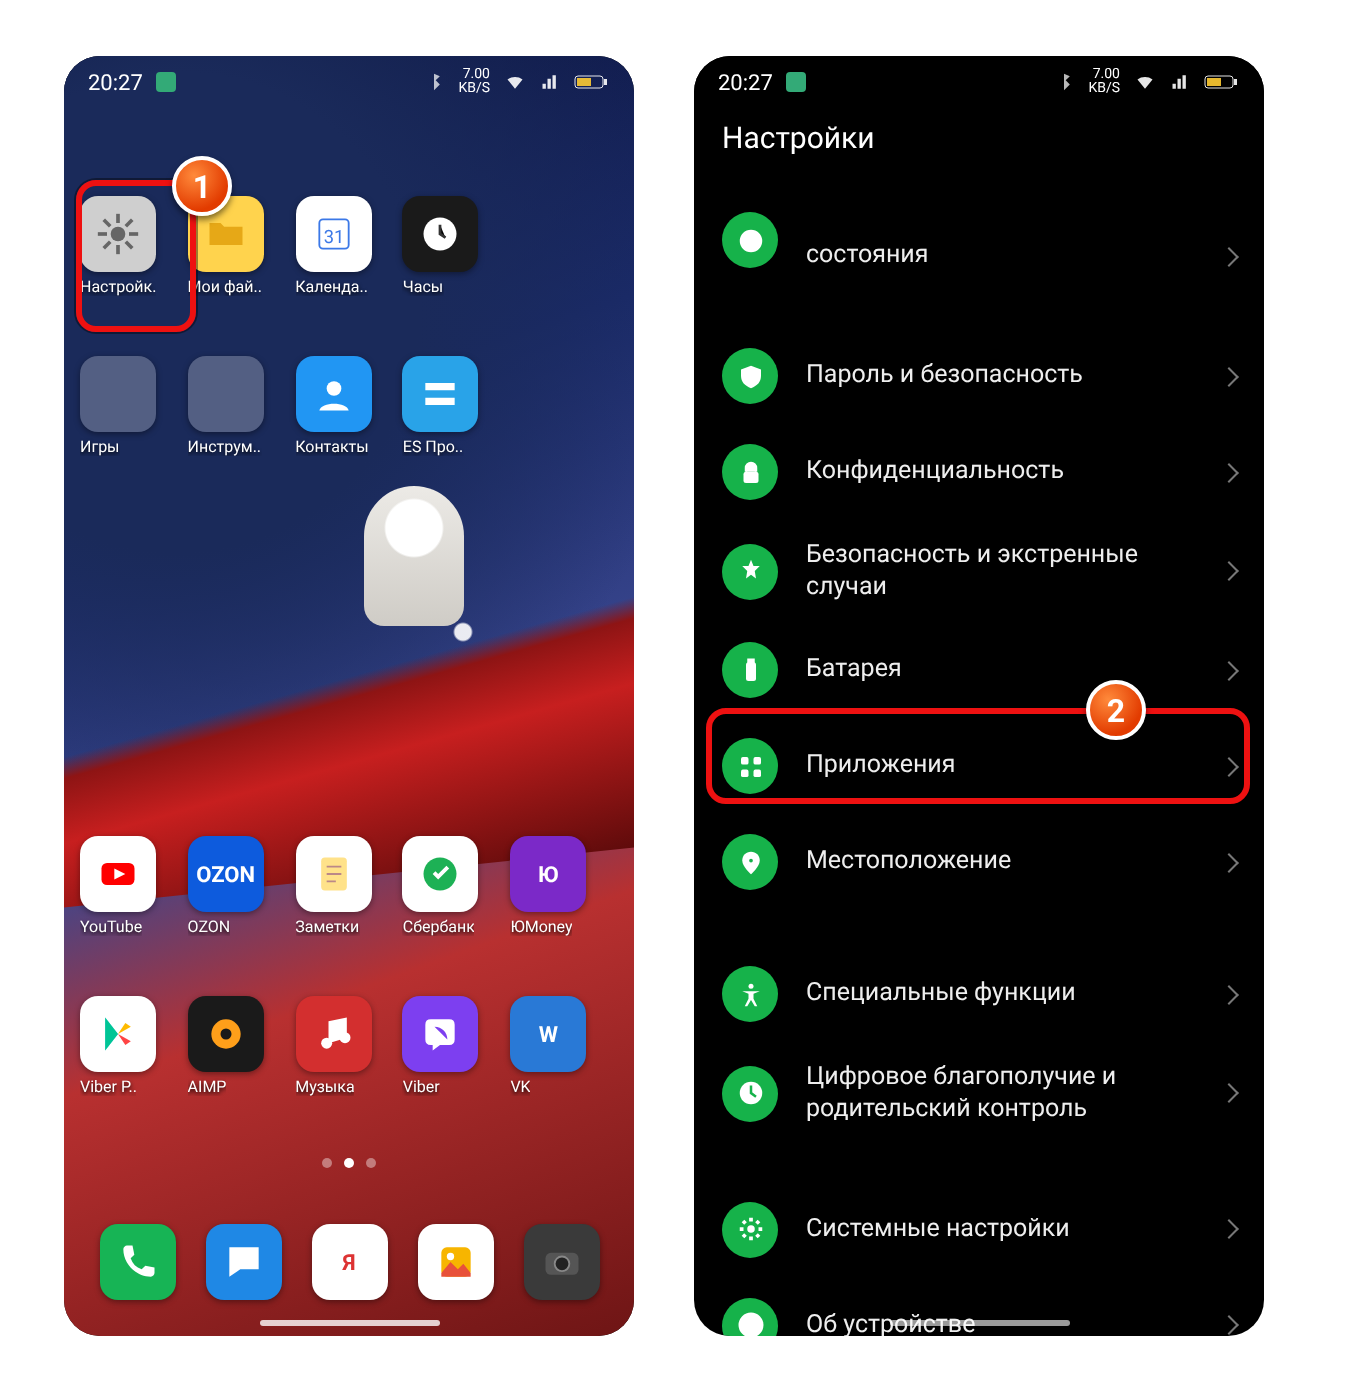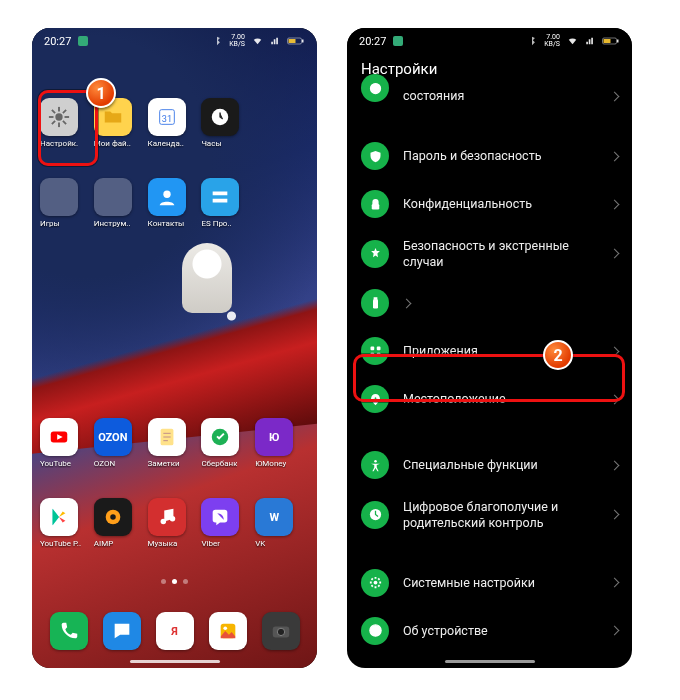--- a/index.html
+++ b/index.html
@@ -116,21 +116,21 @@
     color:#fff; font-weight:700; font-size:16px; z-index:7;
   }
   .b1 { top:50px; left:54px; }
   .b2 { top:312px; left:196px; }
   
   .settings .status-bar { background:#000; }
   .settings-header {
     padding: 6px 14px 10px; color:#fff; font-size:15px;
   }
   .settings-list {
-    display:flex; flex-direction:column;
+    display:flex; flex-direction:column;margin-top:32px;
   }
   .setting-row {
     display:flex; align-items:center; gap:14px;
     padding: 10px 14px;
     min-height:46px;
     color:#eee; font-size:12.5px;
     position:relative;
   }
   .setting-row .sicon {
     width:28px; height:28px; border-radius:50%; background:#16b24a;
@@ -305,21 +305,21 @@
   <div class="icon-grid r4" id="row4">
       <div class="app">
         <div class="tile" style="background: rgb(255, 255, 255);">
           <svg width="22" height="22" viewBox="0 0 24 24">
             <path fill="#0bd" d="M5 3v18l7-9z"></path>
             <path fill="#f44" d="M12 12l7 4-3 2z"></path>
             <path fill="#fb0" d="M12 12l7-4-3-2z"></path>
             <path fill="#0c6" d="M5 3l7 9-7 9z" opacity=".6"></path>
           </svg>
         </div>
-        <div class="label">YouTube P..</div>
+        <div class="label">Viber P..</div>
       </div>
       <div class="app">
         <div class="tile" style="background: rgb(26, 26, 26);">
           <svg width="22" height="22" viewBox="0 0 24 24">
             <circle cx="12" cy="12" r="8" fill="#ff9f1a"></circle>
             <circle cx="12" cy="12" r="3" fill="#1a1a1a"></circle>
           </svg>
         </div>
         <div class="label">AIMP</div>
       </div>
@@ -467,20 +467,21 @@
         <div class="txt">Безопасность и экстренные случаи</div>
         <div class="chev"></div>
       </div>
       <div class="setting-row">
         <div class="sicon">
           <svg width="15" height="15" viewBox="0 0 24 24" fill="none" stroke="#fff" stroke-width="2">
             <rect x="8" y="5" width="8" height="15" rx="2" fill="#fff" stroke="none"></rect>
             <rect x="10" y="3" width="4" height="2" fill="#fff"></rect>
           </svg>
         </div>
+        <div class="txt">Батарея</div>
         <div class="chev"></div>
       </div>
       <div class="setting-row">
         <div class="sicon">
           <svg width="15" height="15" viewBox="0 0 24 24" fill="none" stroke="#fff" stroke-width="2">
             <rect x="4" y="4" width="6" height="6" rx="1.5" fill="#fff" stroke="none"></rect>
             <rect x="14" y="4" width="6" height="6" rx="1.5" fill="#fff" stroke="none"></rect>
             <rect x="4" y="14" width="6" height="6" rx="1.5" fill="#fff" stroke="none"></rect>
             <rect x="14" y="14" width="6" height="6" rx="1.5" fill="#fff" stroke="none"></rect>
           </svg>

